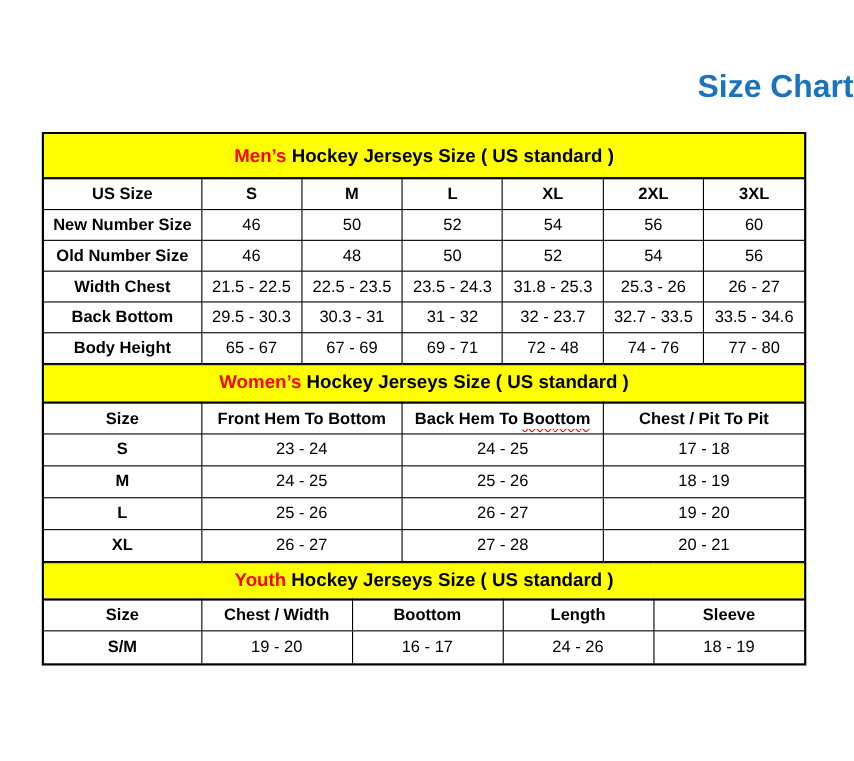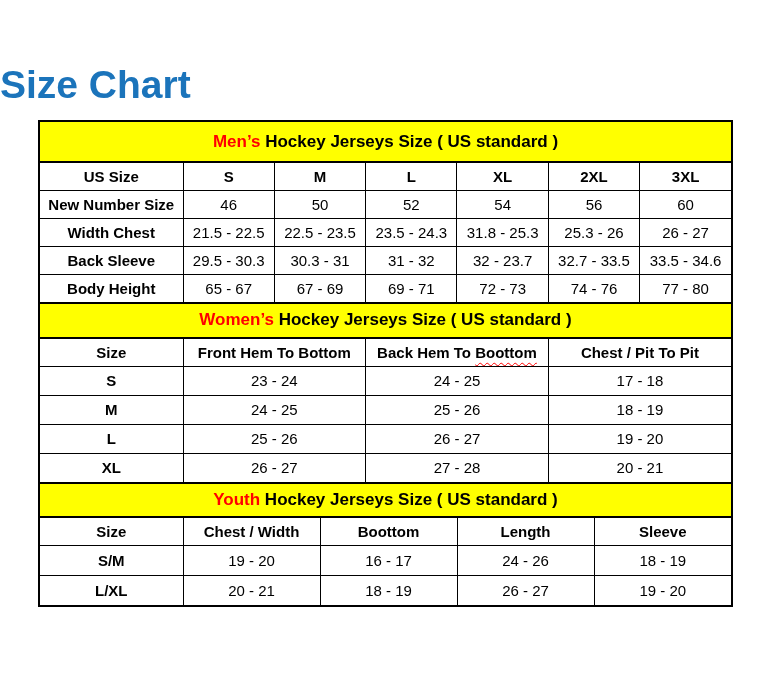--- a/index.html
+++ b/index.html
@@ -21,22 +21,22 @@
     width: 776px;
     height: 692px;
     background: #ffffff;
     overflow: hidden;
   }
   .page-title {
     position: absolute;
     top: 63px;
     left: 0;
     width: 776px;
-    text-align: left;
-    font-size: 39px;
+    text-align: right;
+    font-size: 29px;
     font-weight: bold;
     color: var(--blue);
     letter-spacing: 0px;
   }
   .chart-wrap {
     position: absolute;
     left: 38px;
     top: 120px;
     width: 695px;
     border: 2px solid var(--border);
@@ -130,43 +130,52 @@
           <tr class="data-row">
             <th>New Number Size</th>
             <td>46</td>
             <td>50</td>
             <td>52</td>
             <td>54</td>
             <td>56</td>
             <td>60</td>
           </tr>
           <tr class="data-row">
+            <th>Old Number Size</th>
+            <td>46</td>
+            <td>48</td>
+            <td>50</td>
+            <td>52</td>
+            <td>54</td>
+            <td>56</td>
+          </tr>
+          <tr class="data-row">
             <th>Width Chest</th>
             <td>21.5 - 22.5</td>
             <td>22.5 - 23.5</td>
             <td>23.5 - 24.3</td>
             <td>31.8 - 25.3</td>
             <td>25.3 - 26</td>
             <td>26 - 27</td>
           </tr>
           <tr class="data-row">
-            <th>Back Sleeve</th>
+            <th>Back Bottom</th>
             <td>29.5 - 30.3</td>
             <td>30.3 - 31</td>
             <td>31 - 32</td>
             <td>32 - 23.7</td>
             <td>32.7 - 33.5</td>
             <td>33.5 - 34.6</td>
           </tr>
           <tr class="data-row">
             <th>Body Height</th>
             <td>65 - 67</td>
             <td>67 - 69</td>
             <td>69 - 71</td>
-            <td>72 - 73</td>
+            <td>72 - 48</td>
             <td>74 - 76</td>
             <td>77 - 80</td>
           </tr>
         </tbody>
     </table>
 
     <table class="size-table t-1">
       <colgroup>
         <col class="lead-col">
           <col>
@@ -229,24 +238,17 @@
             <th>Length</th>
             <th>Sleeve</th>
           </tr>
           <tr class="data-row">
             <th>S/M</th>
             <td>19 - 20</td>
             <td>16 - 17</td>
             <td>24 - 26</td>
             <td>18 - 19</td>
           </tr>
-          <tr class="data-row">
-            <th>L/XL</th>
-            <td>20 - 21</td>
-            <td>18 - 19</td>
-            <td>26 - 27</td>
-            <td>19 - 20</td>
-          </tr>
         </tbody>
     </table>
 
   </div>
 </div>
 
 </body></html>

